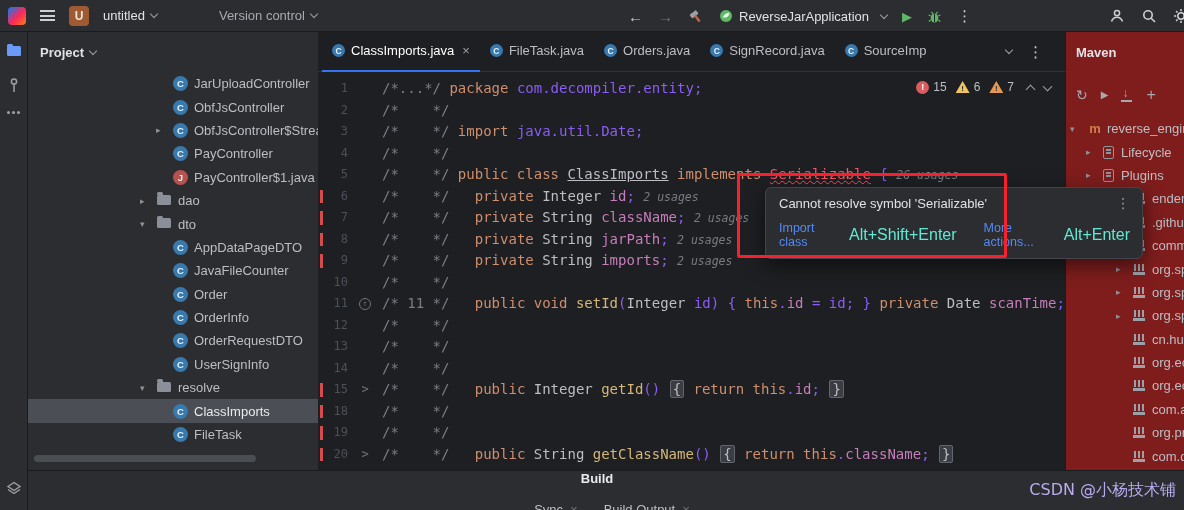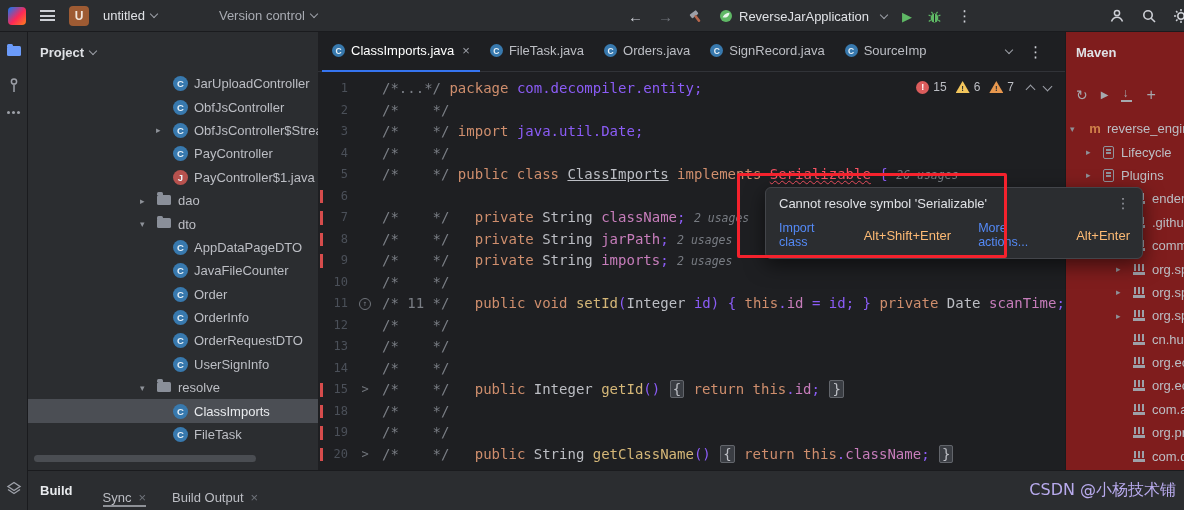--- a/index.html
+++ b/index.html
@@ -94,21 +94,21 @@
   .ichev.down{transform:rotate(45deg);margin:-2px 0 0 6px;}
 
   
   .err-popup{position:absolute;left:765px;top:187px;width:378px;background:#2B2D30;border:1px solid #43454A;
              border-radius:6px;z-index:55;box-shadow:0 6px 20px rgba(0,0,0,.55);overflow:hidden;}
   .ep-top{display:flex;align-items:center;padding:7px 12px 5px 13px;}
   .ep-msg{color:#DFE1E5;font-size:13px;flex:1;}
   .ep-kebab{color:#9DA0A8;font-size:14px;}
   .ep-actions{display:flex;align-items:center;padding:5px 12px 9px 13px;}
   .ep-link{color:#548AF7;font-size:12.5px;}
-  .ep-short{color:#fdba74;font-size:13px;margin-left:23px;}
+  .ep-short{color:#5eead4;font-size:16px;margin-left:23px;}
   .ep-link.more{margin-left:27px;}
   .red-rect{position:absolute;left:737px;top:173px;width:270px;height:85px;border:3px solid #F5222D;
             border-radius:2px;z-index:60;}
 
   
   .maven-panel{position:absolute;left:1065px;top:32px;width:119px;height:438px;background:#7f1d1d;
                border-left:1px solid #1A1B1E;overflow:hidden;}
   .mtb{height:45px;display:flex;align-items:center;gap:13px;padding-left:10px;color:#A6A9AE;}
   .mtb .gl{font-size:14px;}
   .dl{position:relative;width:12px;height:14px;}
@@ -119,21 +119,21 @@
   .ic-maven{width:16px;color:#D0804A;font-weight:700;font-size:13px;flex:none;margin-right:4px;text-align:center;}
   .ic-doc{width:11px;height:13px;border:1.5px solid #8F939B;border-radius:2px;position:relative;flex:none;margin-right:7px;}
   .ic-doc::before{content:'';position:absolute;left:1.5px;top:2.5px;width:5px;height:1.5px;background:#8F939B;
                   box-shadow:0 3px 0 #8F939B;}
   .ic-lib{width:12px;height:11px;border-bottom:3px solid #9DA0A8;position:relative;flex:none;margin-right:7px;}
   .ic-lib::before{content:'';position:absolute;left:1px;top:0;width:2px;height:7px;background:#9DA0A8;
                   box-shadow:4px 0 0 #9DA0A8,8px 0 0 #9DA0A8;}
 
   
   .bottombar{position:absolute;left:28px;top:470px;width:1156px;height:40px;background:#2B2D30;
-             border-top:1px solid #1A1B1E;display:flex;align-items:center;padding-left:12px;}
+             border-top:1px solid #1A1B1E;display:flex;align-items:center;padding-left:12px;flex-direction:column;}
   .bb-title{font-weight:700;color:#E8EAED;margin-right:30px;}
   .bb-tabs{display:flex;align-items:center;gap:26px;height:100%;}
   .bb-tab{display:flex;align-items:flex-end;height:27px;margin-top:6px;border-bottom:2px solid transparent;color:#BCBEC4;}
   .bb-tab.sel{border-bottom:2px solid #8E9197;}
   .bb-close{color:#6F737A;margin-left:7px;font-size:13px;}
 
   .watermark{position:absolute;right:8px;bottom:9px;z-index:100;color:#c4b5fd;font-size:16px;font-weight:400;
              font-family:"DejaVu Sans",sans-serif;opacity:.92;}
 
   svg{display:block;}
@@ -346,21 +346,21 @@
           <span class="kebab">⋮</span>
         </div>
       </div>
     <div class="code-wrap">
       <div>
           <div class="cl"><span class="ln">1</span><span class="gut"></span><span class="ctext"><span class="tk-cmt">/*...*/ </span><span class="tk-kw">package </span><span class="tk-pln">com.decompiler.entity;</span></span></div>
           <div class="cl"><span class="ln">2</span><span class="gut"></span><span class="ctext"><span class="tk-cmt">/*    */</span></span></div>
           <div class="cl"><span class="ln">3</span><span class="gut"></span><span class="ctext"><span class="tk-cmt">/*    */ </span><span class="tk-kw">import </span><span class="tk-pln">java.util.Date;</span></span></div>
           <div class="cl"><span class="ln">4</span><span class="gut"></span><span class="ctext"><span class="tk-cmt">/*    */</span></span></div>
           <div class="cl"><span class="ln">5</span><span class="gut"></span><span class="ctext"><span class="tk-cmt">/*    */ </span><span class="tk-kw">public class </span><span class="tk-cls">ClassImports</span><span class="tk-kw"> implements </span><span class="tk-err">Serializable</span><span class="tk-pln"> { </span><span class="tk-inlay">26 usages</span></span></div>
-          <div class="cl marked"><span class="ln">6</span><span class="gut"></span></div>
+          <div class="cl marked"><span class="ln">6</span><span class="gut"></span><span class="ctext"><span class="tk-cmt">/*    */</span><span class="tk-pln">   </span><span class="tk-kw">private </span><span class="tk-typ">Integer </span><span class="tk-fld">id</span><span class="tk-pln">; </span><span class="tk-inlay">2 usages</span></span></div>
           <div class="cl marked"><span class="ln">7</span><span class="gut"></span><span class="ctext"><span class="tk-cmt">/*    */</span><span class="tk-pln">   </span><span class="tk-kw">private </span><span class="tk-typ">String </span><span class="tk-fld">className</span><span class="tk-pln">; </span><span class="tk-inlay">2 usages</span></span></div>
           <div class="cl marked"><span class="ln">8</span><span class="gut"></span><span class="ctext"><span class="tk-cmt">/*    */</span><span class="tk-pln">   </span><span class="tk-kw">private </span><span class="tk-typ">String </span><span class="tk-fld">jarPath</span><span class="tk-pln">; </span><span class="tk-inlay">2 usages</span></span></div>
           <div class="cl marked"><span class="ln">9</span><span class="gut"></span><span class="ctext"><span class="tk-cmt">/*    */</span><span class="tk-pln">   </span><span class="tk-kw">private </span><span class="tk-typ">String </span><span class="tk-fld">imports</span><span class="tk-pln">; </span><span class="tk-inlay">2 usages</span></span></div>
           <div class="cl"><span class="ln">10</span><span class="gut"></span><span class="ctext"><span class="tk-cmt">/*    */</span></span></div>
           <div class="cl"><span class="ln">11</span><span class="gut"><span class="gmark">↑</span></span><span class="ctext"><span class="tk-cmt">/* 11 */</span><span class="tk-pln">   </span><span class="tk-kw">public void </span><span class="tk-mth">setId</span><span class="tk-pln">(</span><span class="tk-typ">Integer</span><span class="tk-pln"> id) { </span><span class="tk-kw">this</span><span class="tk-pln">.</span><span class="tk-fld">id</span><span class="tk-pln"> = id; } </span><span class="tk-kw">private </span><span class="tk-typ">Date </span><span class="tk-fld">scanTime</span><span class="tk-pln">; </span></span></div>
           <div class="cl"><span class="ln">12</span><span class="gut"></span><span class="ctext"><span class="tk-cmt">/*    */</span></span></div>
           <div class="cl"><span class="ln">13</span><span class="gut"></span><span class="ctext"><span class="tk-cmt">/*    */</span></span></div>
           <div class="cl"><span class="ln">14</span><span class="gut"></span><span class="ctext"><span class="tk-cmt">/*    */</span></span></div>
           <div class="cl marked"><span class="ln">15</span><span class="gut">&gt;</span><span class="ctext"><span class="tk-cmt">/*    */</span><span class="tk-pln">   </span><span class="tk-kw">public </span><span class="tk-typ">Integer </span><span class="tk-mth">getId</span><span class="tk-pln">() </span><span class="tk-brace">{</span><span class="tk-pln"> </span><span class="tk-kw">return </span><span class="tk-kw">this</span><span class="tk-pln">.</span><span class="tk-fld">id</span><span class="tk-pln">; </span><span class="tk-brace">}</span></span></div>
           <div class="cl marked"><span class="ln">18</span><span class="gut"></span><span class="ctext"><span class="tk-cmt">/*    */</span></span></div>

